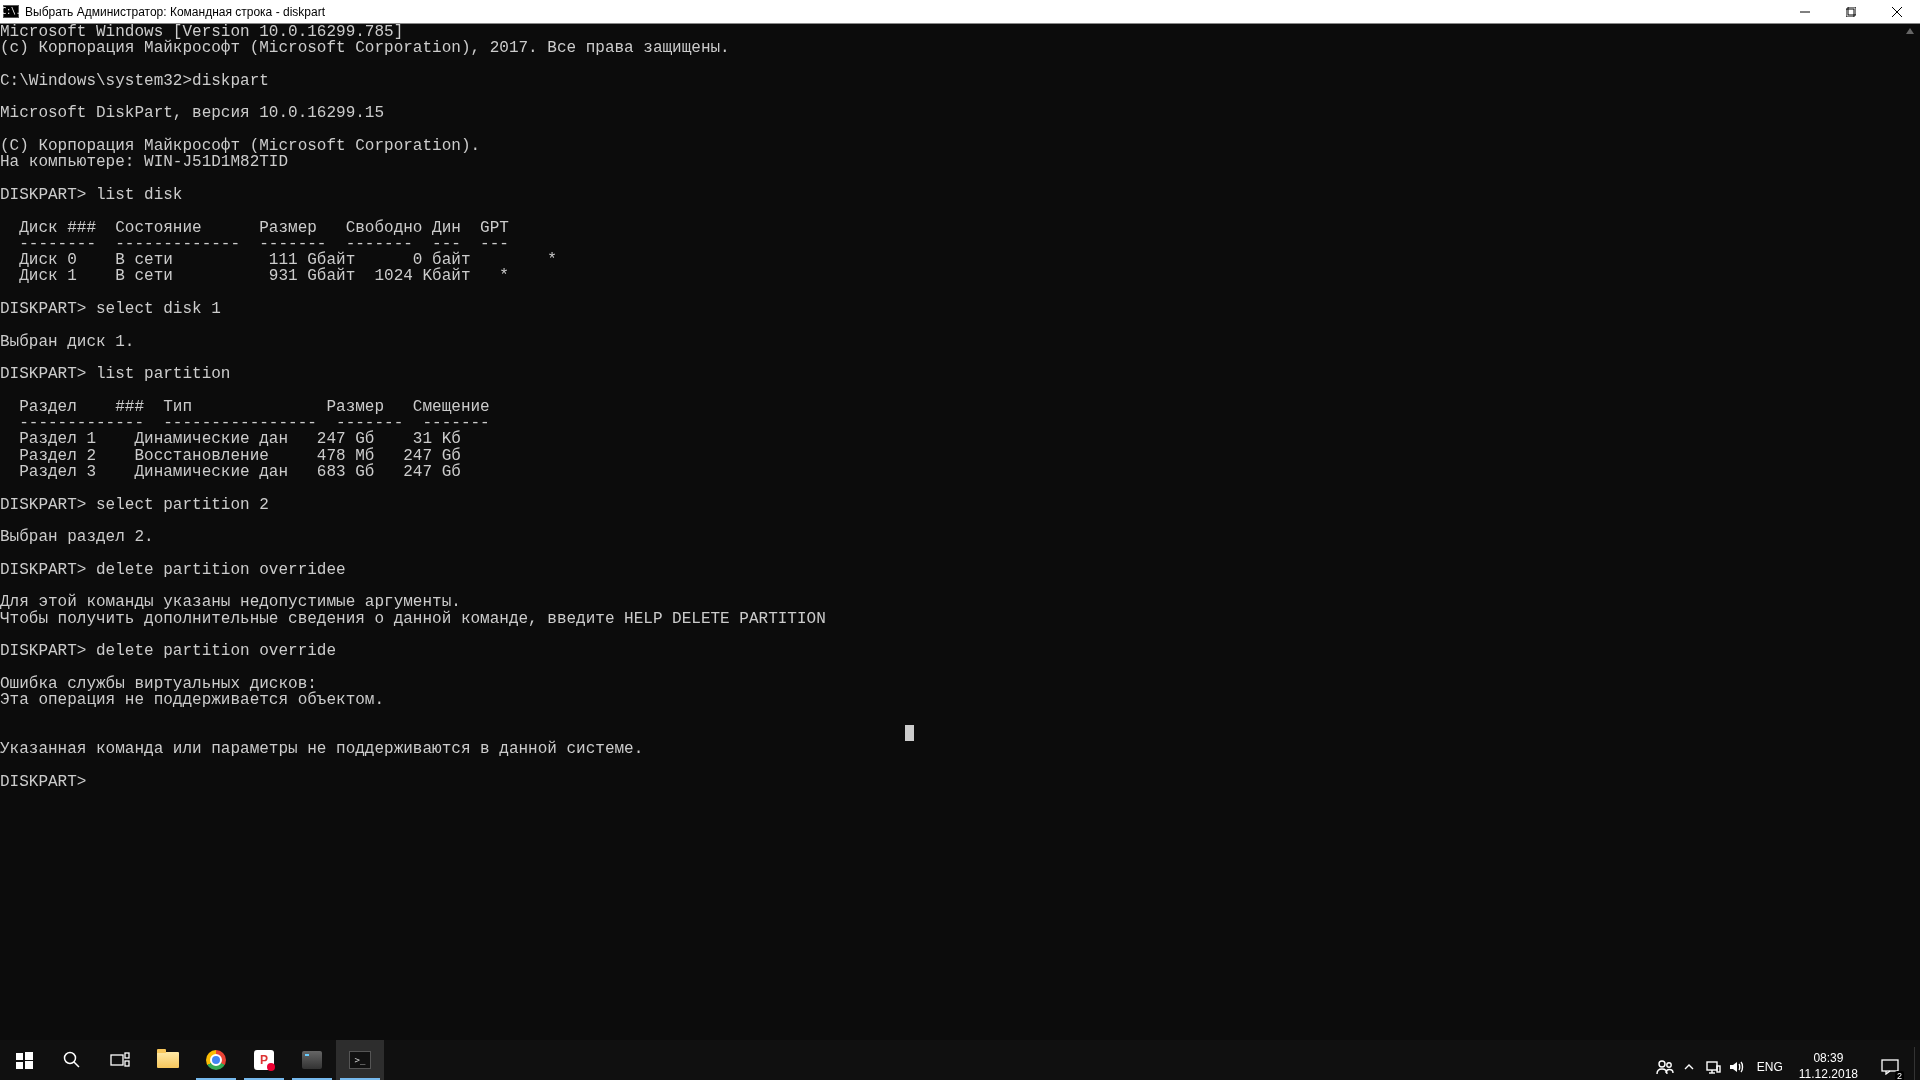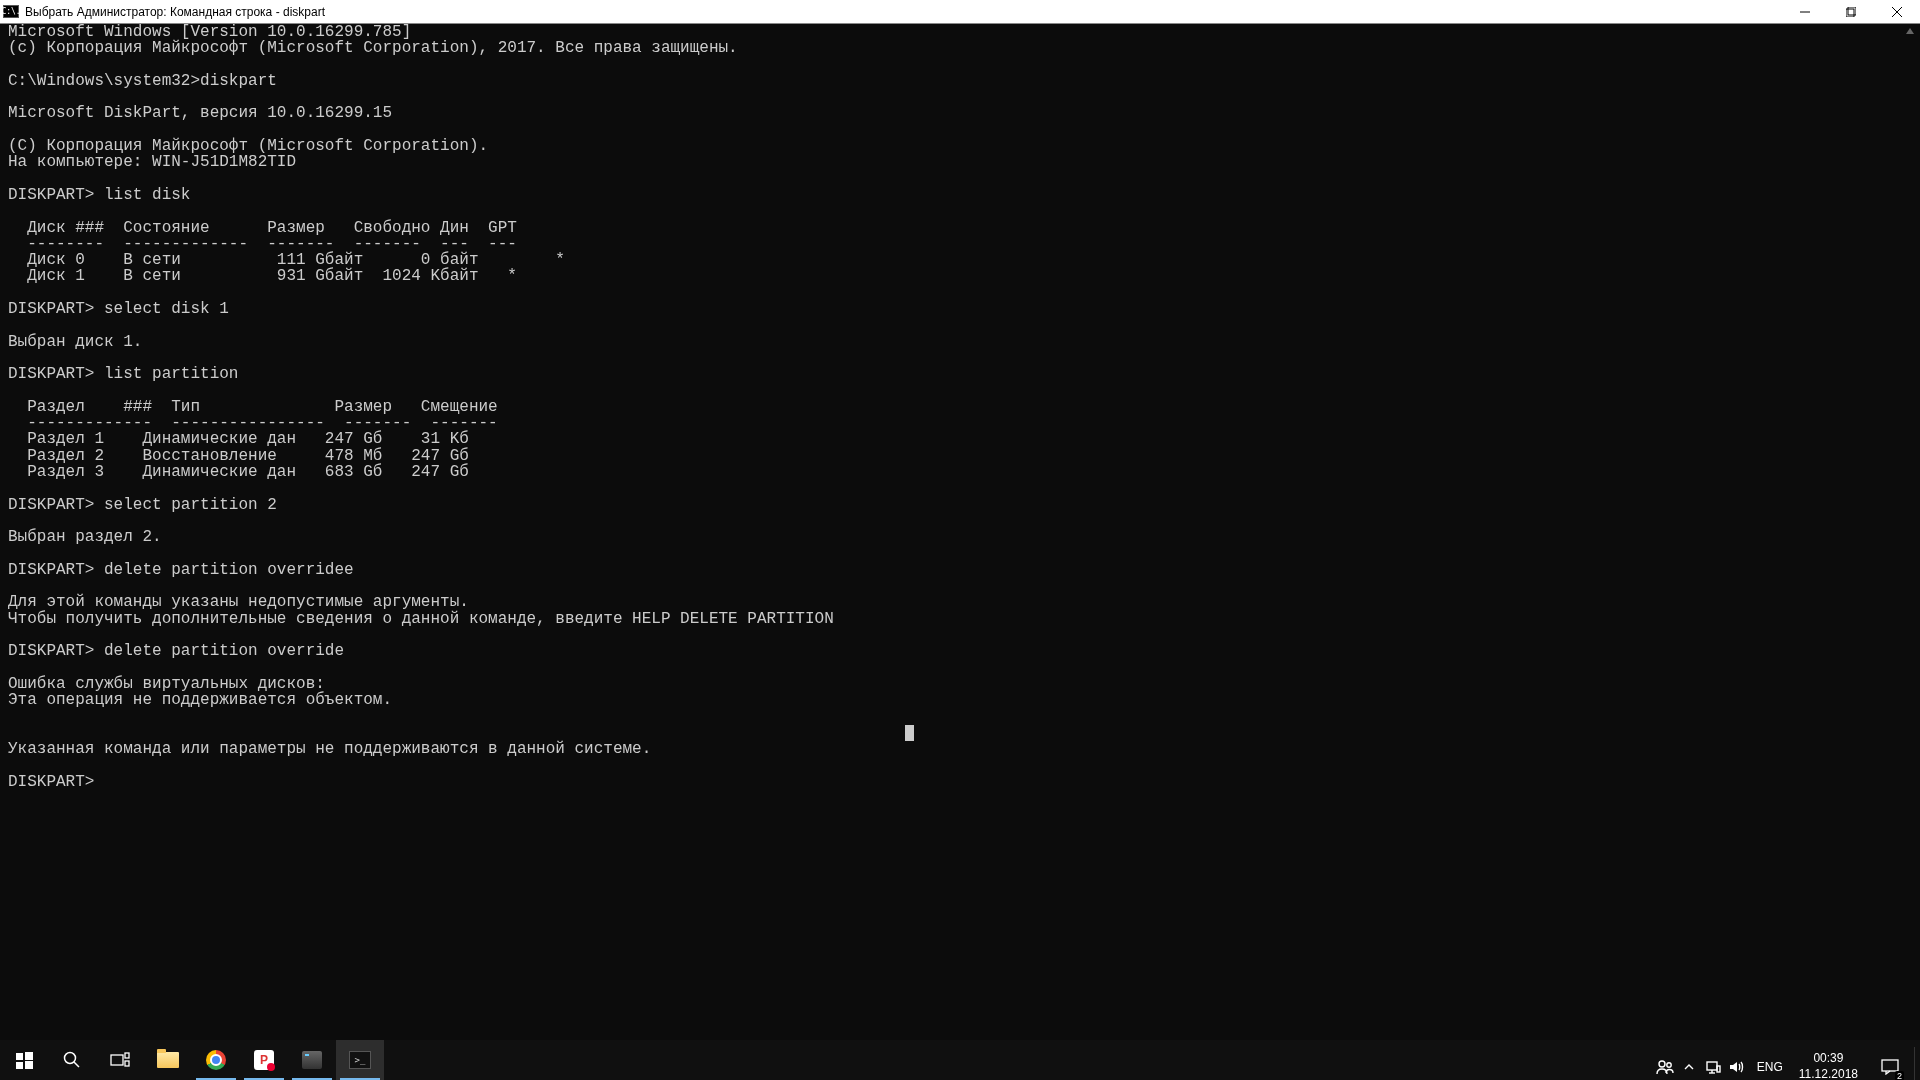--- a/index.html
+++ b/index.html
@@ -6,21 +6,21 @@
   html, body { width: 1920px; height: 1080px; overflow: hidden; font-family: "Segoe UI", Tahoma, sans-serif; background: #000; }
   .window { position: absolute; inset: 0; display: flex; flex-direction: column; }
   .titlebar { height: 24px; background: #fff; display: flex; align-items: center; justify-content: space-between; border-bottom: 1px solid #888; }
   .titlebar-left { display: flex; align-items: center; gap: 6px; padding-left: 3px; }
   .app-icon { width: 16px; height: 13px; background: #000; color: #fff; font-size: 8px; font-family: monospace; display: flex; align-items: center; justify-content: center; border: 1px solid #555; }
   .title-text { font-size: 12px; color: #000; }
   .titlebar-right { display: flex; }
   .win-btn { width: 46px; height: 24px; display: flex; align-items: center; justify-content: center; cursor: pointer; }
   .win-btn svg { width: 10px; height: 10px; stroke: #000; stroke-width: 1; fill: none; }
   .terminal { flex: 1; background: #0c0c0c; color: #cccccc; font-family: Consolas, "Courier New", monospace; font-size: 16px; line-height: 16.3px; padding: 0; white-space: pre; overflow: hidden; position: relative; }
-  .terminal-content { position: absolute; top: 0; left: 8px; }
+  .terminal-content { position: absolute; top: 0; left: 0; }
   .scroll-arrow { position: absolute; right: 3px; top: 0; width: 14px; height: 14px; color: #888; display:flex; align-items:center; justify-content:center; }
   .cursor { display:inline-block; width:9px; height:16px; background:#cccccc; vertical-align: bottom; position: absolute; }
   .taskbar { height: 40px; background: #101010; display: flex; align-items: center; justify-content: space-between; position: absolute; bottom: 0; left: 0; right: 0; }
   .taskbar-left { display: flex; align-items: center; height: 100%; }
   .tb-item { width: 48px; height: 40px; display: flex; align-items: center; justify-content: center; cursor: pointer; position: relative; }
   .tb-item.active { background: rgba(255,255,255,0.12); }
   .tb-item.active::after { content:""; position:absolute; bottom:0; left:4px; right:4px; height:2px; background:#76b9ed; }
   .tb-item.running::after { content:""; position:absolute; bottom:0; left:4px; right:4px; height:2px; background:#76b9ed; }
   .taskbar-right { display: flex; align-items: center; height: 100%; color: #fff; font-size: 12px; margin-top: 14px; }
   .tray-icon { width: 24px; height: 40px; display: flex; align-items: center; justify-content: center; cursor: pointer; }
@@ -192,21 +192,21 @@
     </div>
     <div class="tray-icon">
       <svg width="16" height="14" viewBox="0 0 16 14" stroke="#fff" fill="none" stroke-width="1.2">
           <polygon points="1,5 4,5 8,2 8,12 4,9 1,9" fill="#fff" stroke="none"></polygon>
           <path d="M10 4c1 1 1 5 0 6"></path>
           <path d="M12 2c2 2 2 8 0 10"></path>
         </svg>
     </div>
     <div class="lang">ENG</div>
     <div class="clock">
-      <div>00:39</div>
+      <div>08:39</div>
       <div>11.12.2018</div>
     </div>
     <div class="notif">
       <svg width="18" height="16" viewBox="0 0 18 16" stroke="#fff" fill="none" stroke-width="1.3">
           <rect x="1" y="1" width="16" height="11"></rect>
           <polyline points="5,12 5,15 9,12"></polyline>
         </svg>
       <span class="notif-badge">2</span>
     </div>
     <div style="width:6px;height:40px;border-left:1px solid #333;"></div>

